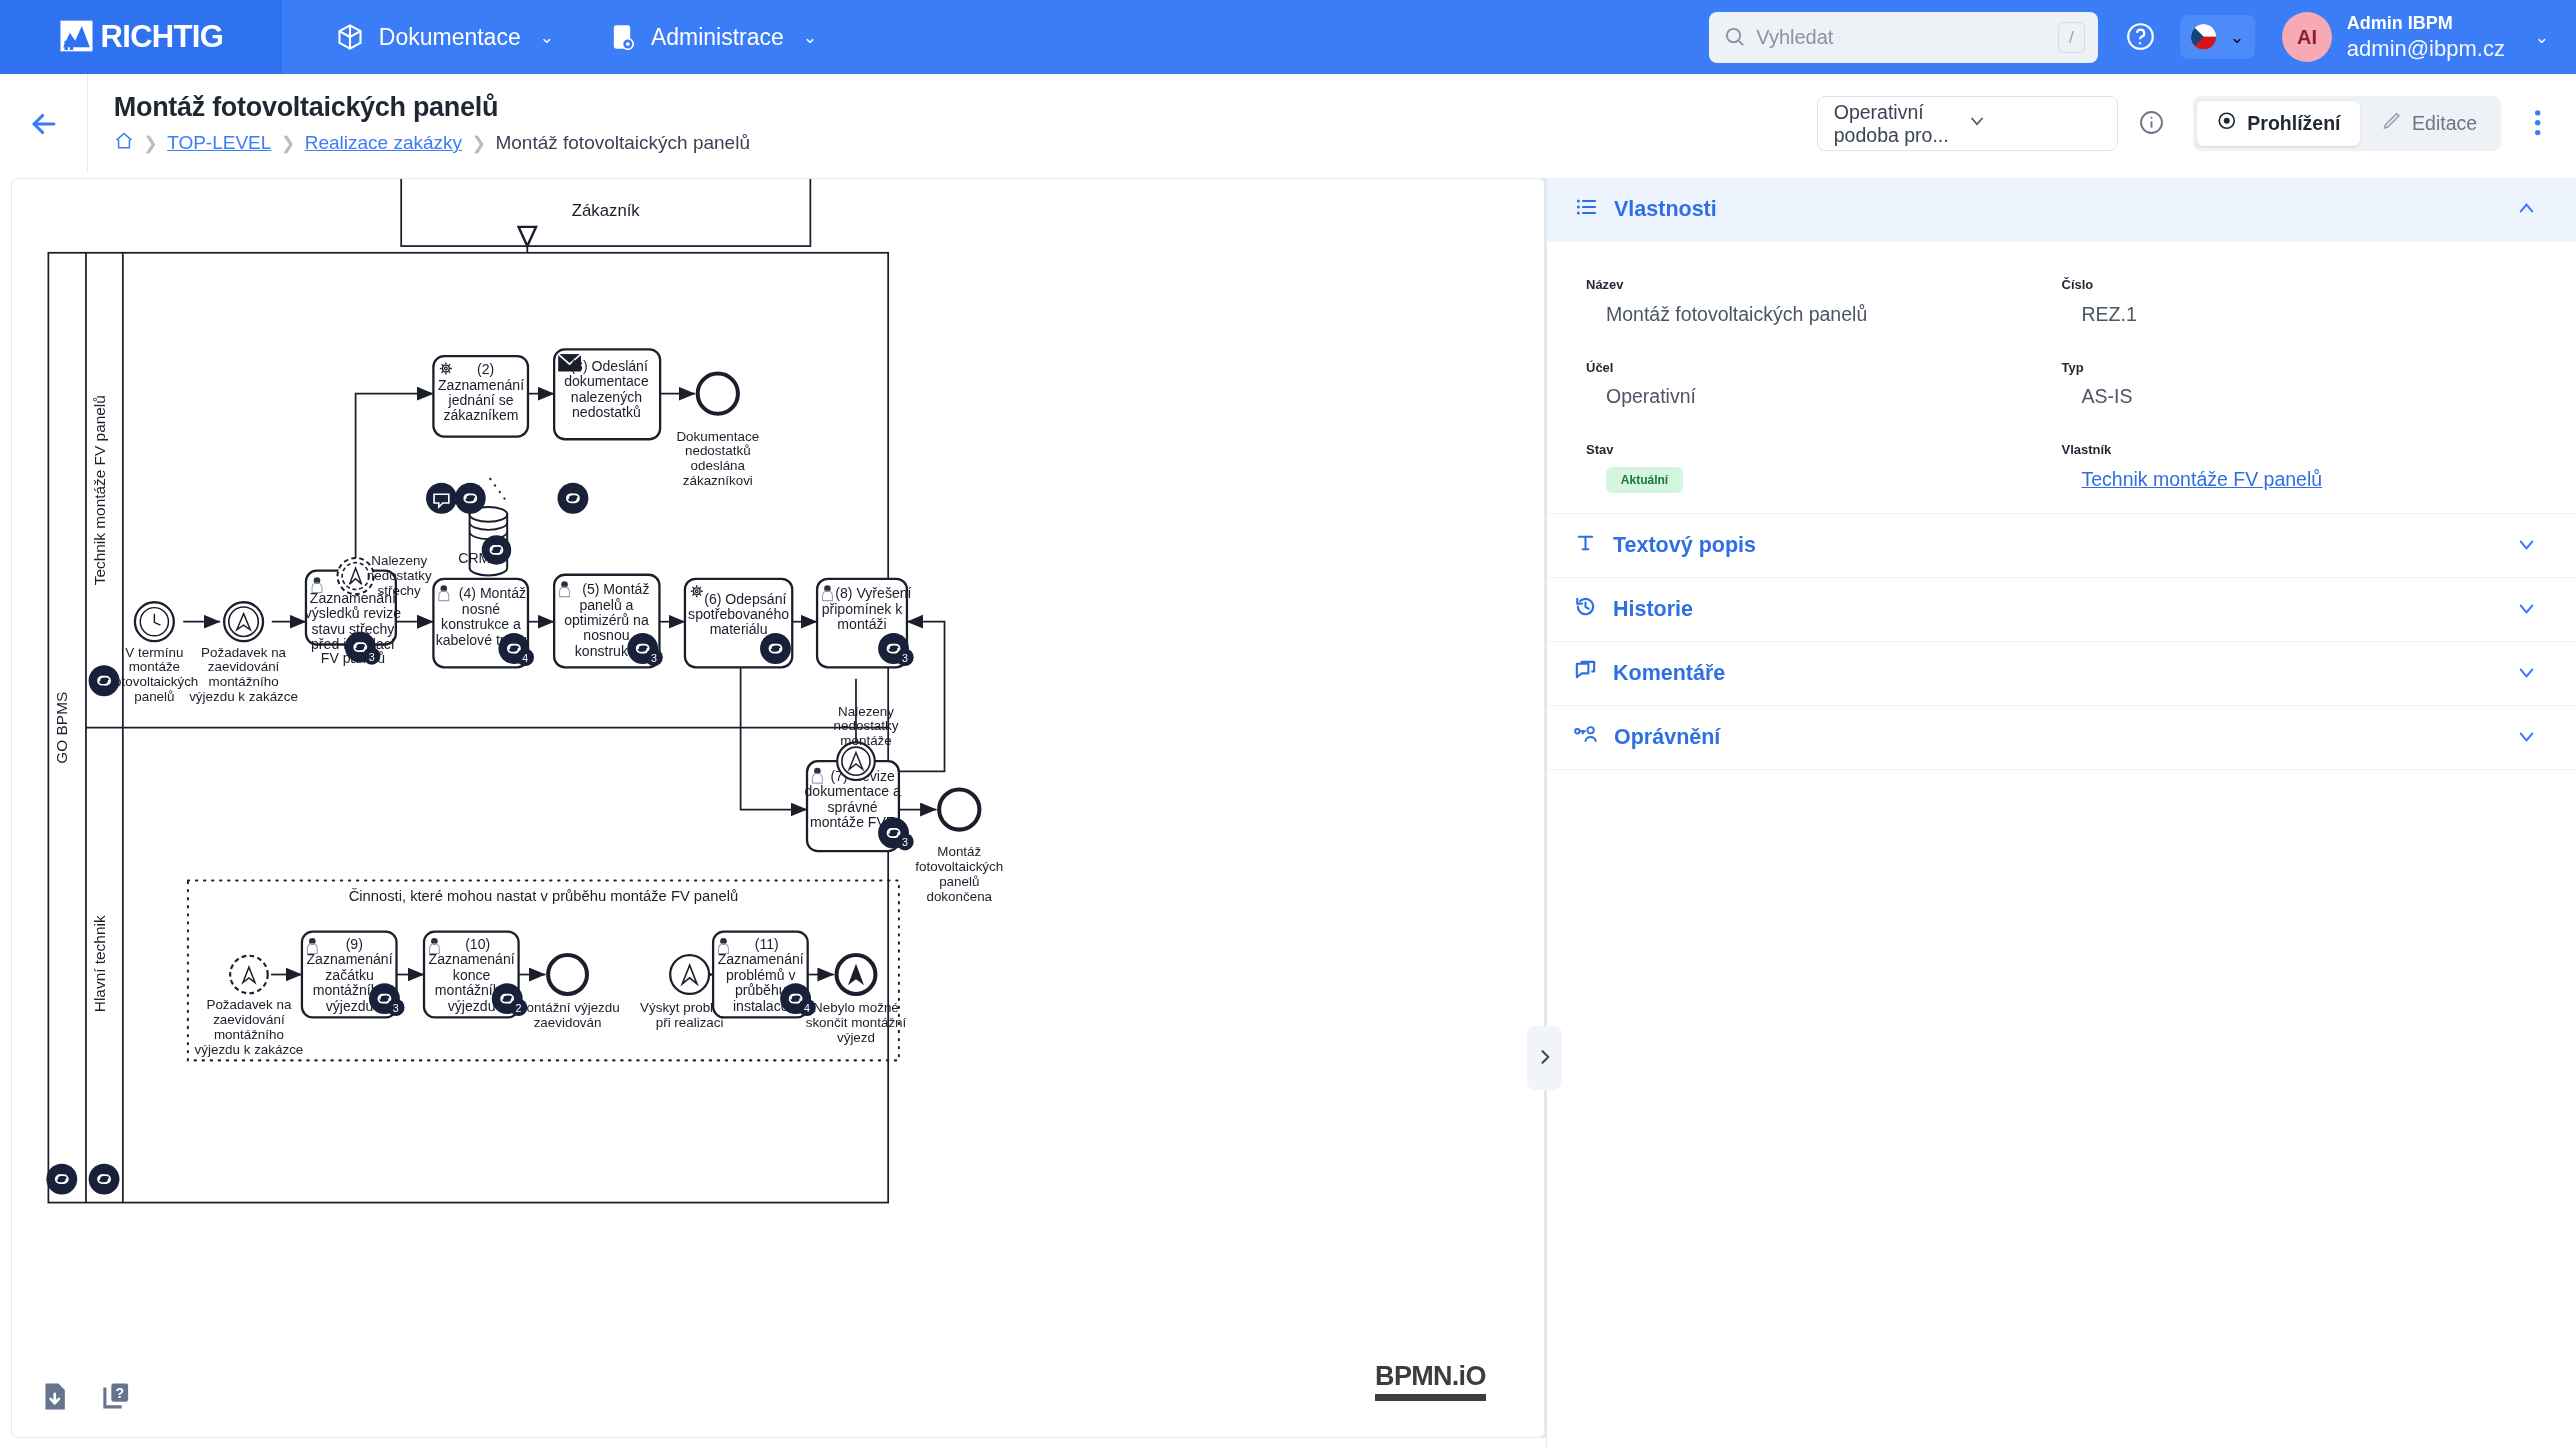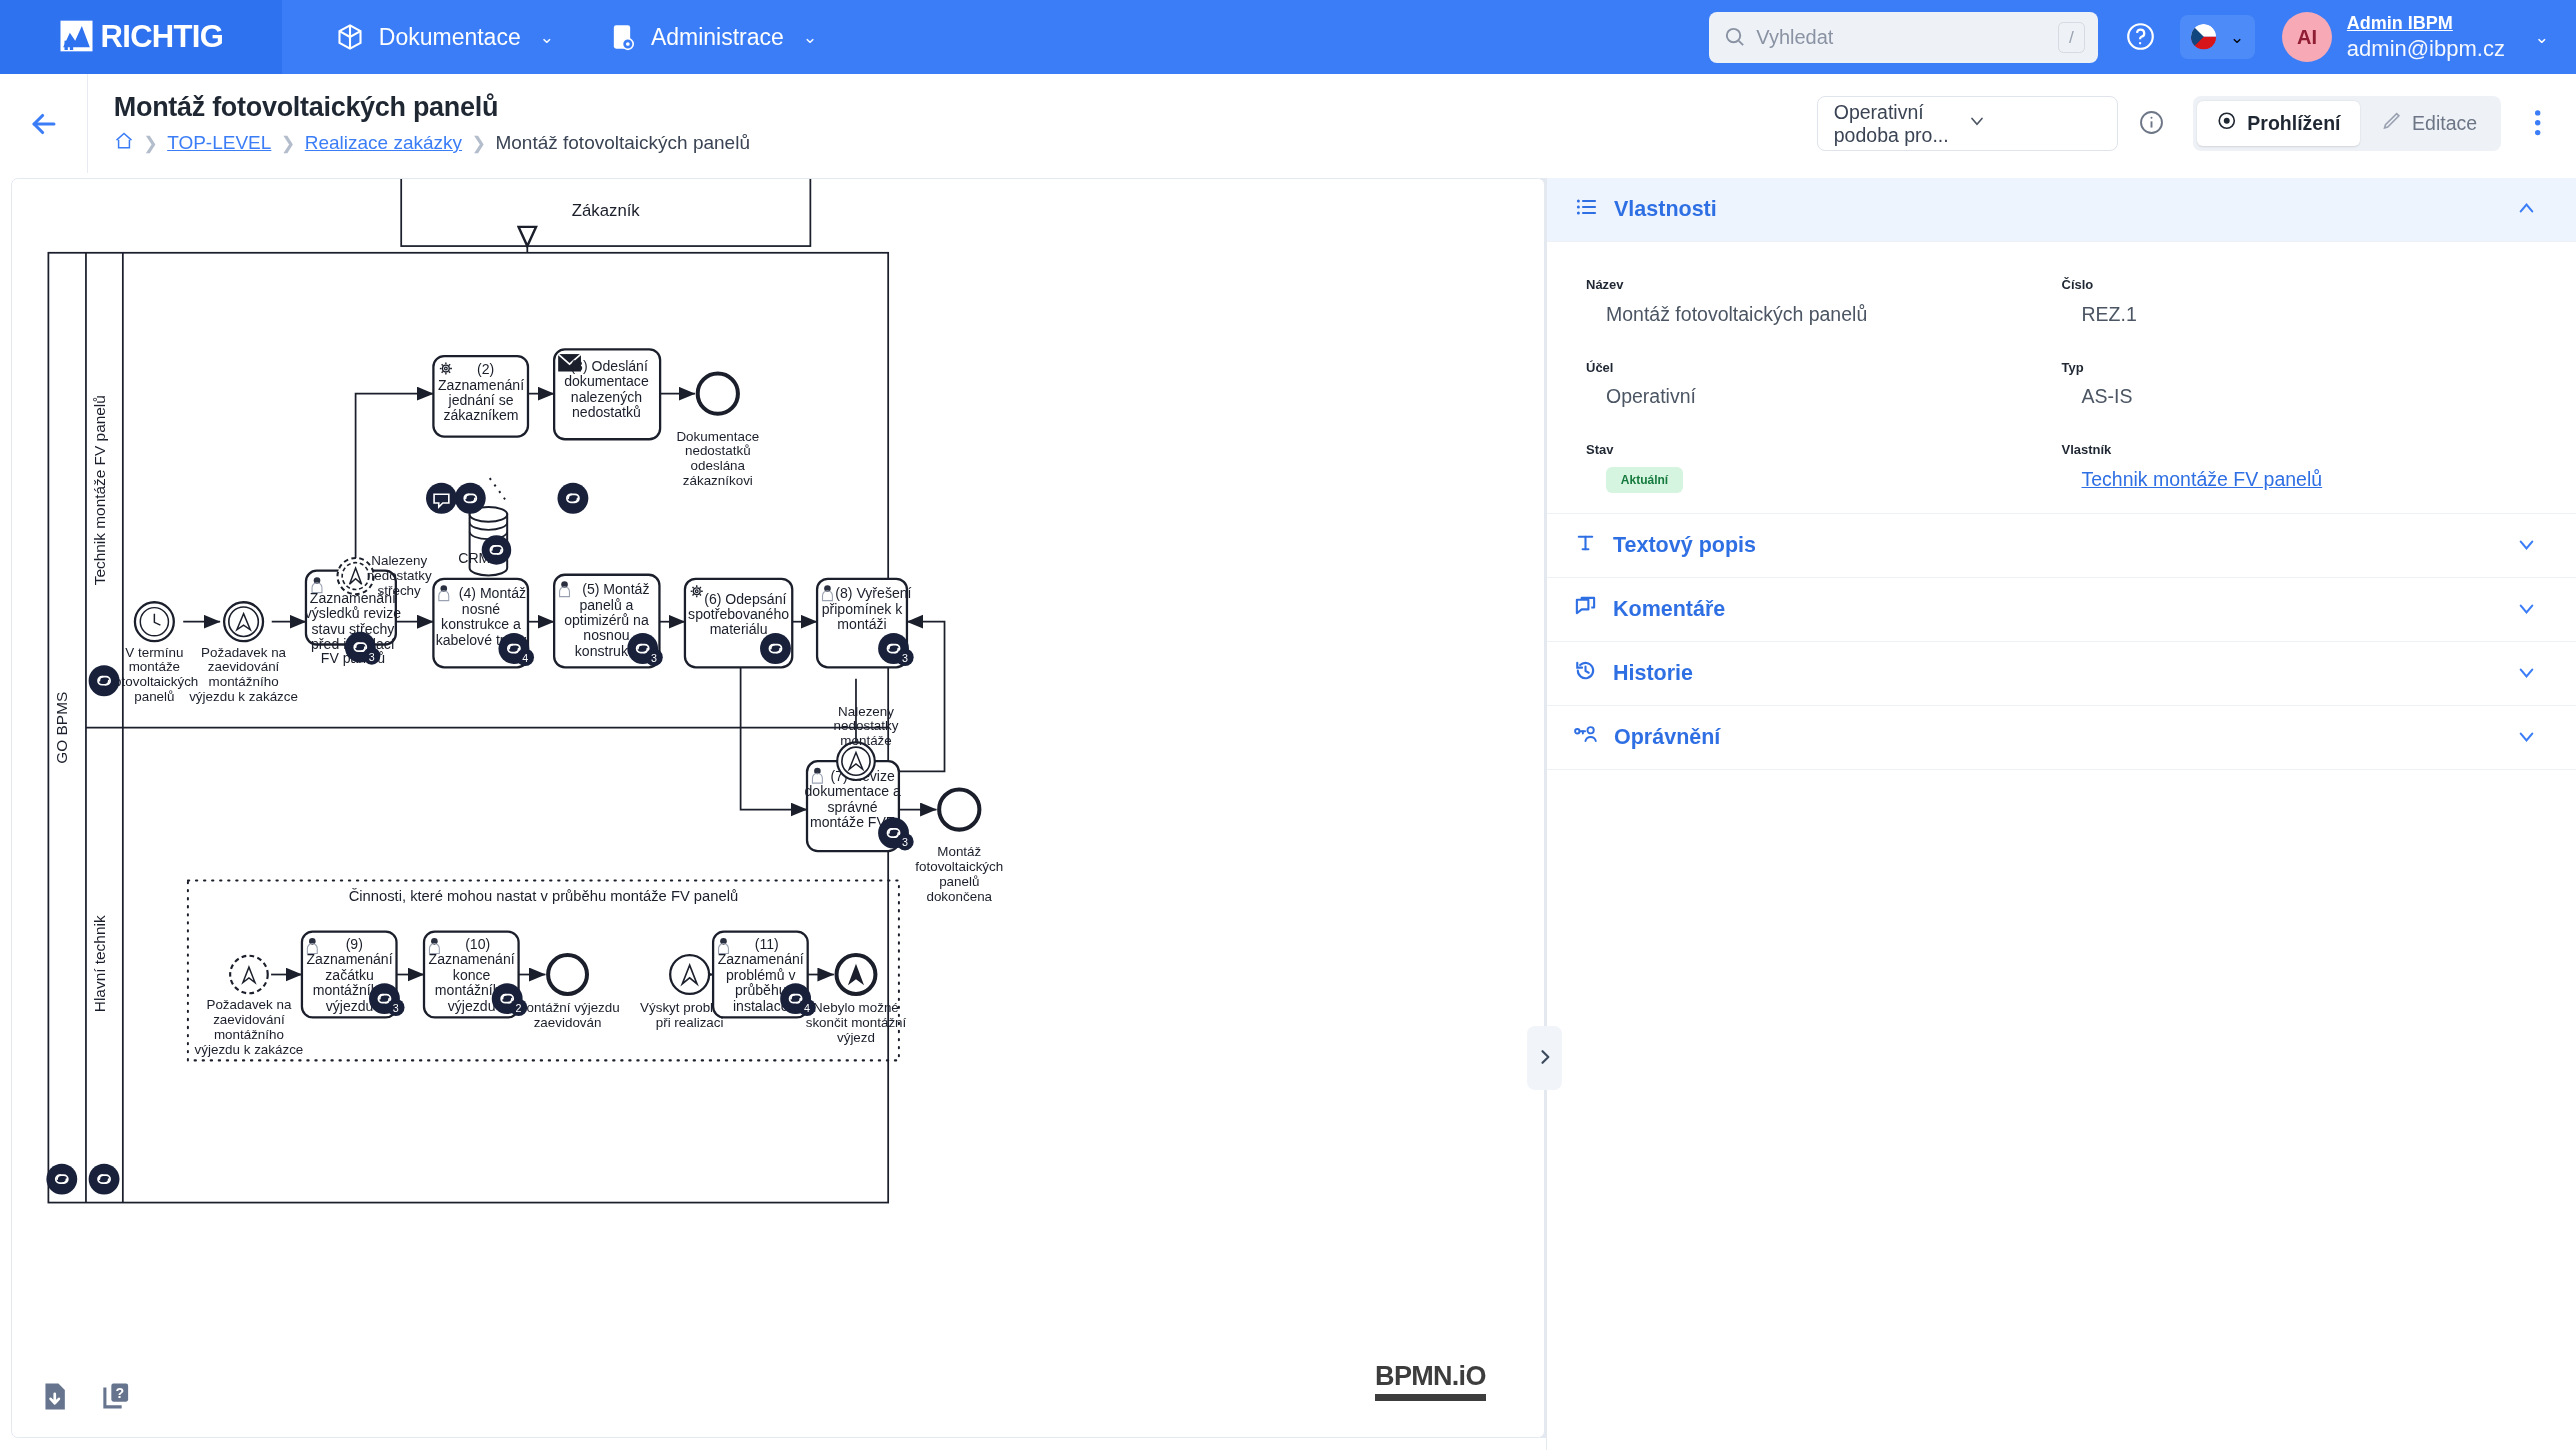--- a/index.html
+++ b/index.html
@@ -51,21 +51,21 @@
     margin-left: 24px; display: flex; align-items: center; gap: 9.4px;
     background: #4d8bf8; border-radius: 8px; padding: 9.4px 10.7px; cursor: pointer;
   }
   .flag { width: 25.5px; height: 25.5px; border-radius: 50%; overflow: hidden; display:block; }
   .avatar {
     margin-left: 27px; width: 50px; height: 50px; border-radius: 50%;
     background: #f7aab5; color: #8f1d33; font-size: 20px; font-weight: 700;
     display: flex; align-items: center; justify-content: center;
   }
   .userblock { margin-left: 14.8px; color: #fff; line-height: 1.25; }
-  .user-name { font-size: 18px; font-weight: 700; text-decoration: underline; }
+  .user-name { font-size: 18px; font-weight: 700; }
   .user-mail { font-size: 22px; font-weight: 400; opacity: .95; }
   .user-chev { margin-left: 29.5px; color: #fff; font-size: 17.4px; }
 
   
   .subheader {
     position: absolute; left: 0; top: 74px; width: 2576px; height: 99px;
     background: #fff; display: flex; align-items: center;
   }
   .back-btn {
     width: 87px; height: 99px; display: flex; align-items: center; justify-content: center;
@@ -824,44 +824,44 @@
       <svg width="23" height="23" viewBox="0 0 24 24" fill="none" stroke="#3b7df6" stroke-width="2.2" stroke-linecap="round">
           <path d="M6 9 L12 16 L18 9"></path>
         </svg>
     </span>
   </div>
 
 
   <div class="sec-head">
     <div class="sec-title">
       <span>
-        <svg width="23" height="23" viewBox="0 0 24 24" fill="none" stroke="#2f6fe4" stroke-width="2.2" stroke-linejoin="round">
-          <path d="M3 5 h12 v10 h-7 l-5 4 z"></path>
-            <path d="M8 5 V3 h13 v10 h-3"></path>
-        </svg>
-      </span>
-      <span>Komentáře</span>
-    </div>
-    <span class="sec-chev">
-      <svg width="23" height="23" viewBox="0 0 24 24" fill="none" stroke="#3b7df6" stroke-width="2.2" stroke-linecap="round">
-          <path d="M6 9 L12 16 L18 9"></path>
-        </svg>
-    </span>
-  </div>
-
-  <div class="sec-head">
-    <div class="sec-title">
-      <span>
         <svg width="23" height="23" viewBox="0 0 24 24" fill="none" stroke="#2f6fe4" stroke-width="2.2" stroke-linecap="round">
           <path d="M4 12 a8 8 0 1 0 2.4 -5.7"></path>
             <path d="M3.4 4 V9 H8.4"></path>
             <path d="M12 8 V12.5 L15.3 14.3"></path>
         </svg>
       </span>
       <span>Historie</span>
+    </div>
+    <span class="sec-chev">
+      <svg width="23" height="23" viewBox="0 0 24 24" fill="none" stroke="#3b7df6" stroke-width="2.2" stroke-linecap="round">
+          <path d="M6 9 L12 16 L18 9"></path>
+        </svg>
+    </span>
+  </div>
+
+  <div class="sec-head">
+    <div class="sec-title">
+      <span>
+        <svg width="23" height="23" viewBox="0 0 24 24" fill="none" stroke="#2f6fe4" stroke-width="2.2" stroke-linejoin="round">
+          <path d="M3 5 h12 v10 h-7 l-5 4 z"></path>
+            <path d="M8 5 V3 h13 v10 h-3"></path>
+        </svg>
+      </span>
+      <span>Komentáře</span>
     </div>
     <span class="sec-chev">
       <svg width="23" height="23" viewBox="0 0 24 24" fill="none" stroke="#3b7df6" stroke-width="2.2" stroke-linecap="round">
           <path d="M6 9 L12 16 L18 9"></path>
         </svg>
     </span>
   </div>
 
   <div class="sec-head">
     <div class="sec-title">

